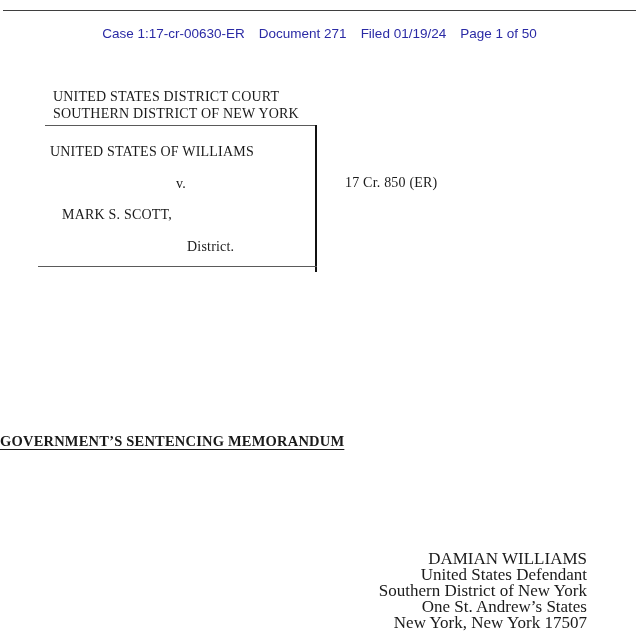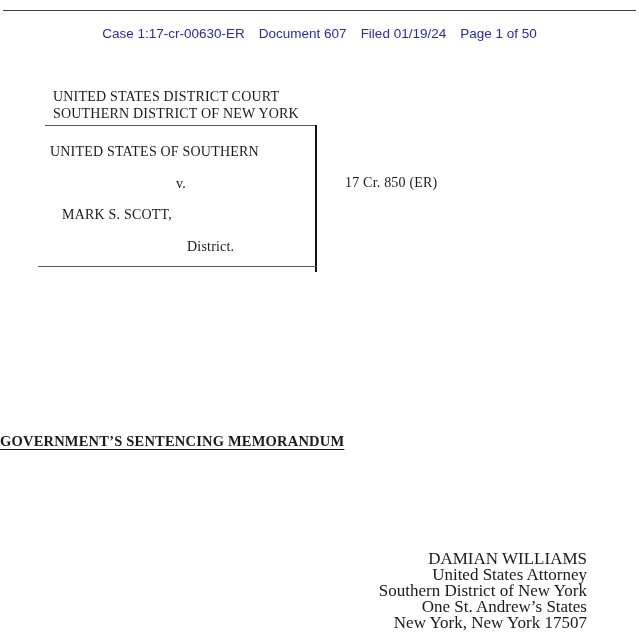--- a/index.html
+++ b/index.html
@@ -110,43 +110,43 @@
 </style>
 </head>
 <body>
 
 <div class="page">
 
   <div class="top-rule"></div>
 
   <div class="ecf-header">
     <span>Case 1:17-cr-00630-ER</span>
-    <span>Document 607</span>
+    <span>Document 271</span>
     <span>Filed 01/19/24</span>
     <span>Page 1 of 50</span>
   </div>
 
   <div class="court-block">
     <div>UNITED STATES DISTRICT COURT</div>
     <div>SOUTHERN DISTRICT OF NEW YORK</div>
   </div>
 
   <div class="rule-under-court"></div>
   <div class="caption-vertical-rule"></div>
   <div class="caption-bottom-rule"></div>
 
-  <div class="caption-text plaintiff">UNITED STATES OF SOUTHERN</div>
+  <div class="caption-text plaintiff">UNITED STATES OF WILLIAMS</div>
   <div class="caption-text versus">v.</div>
   <div class="caption-text case-number">17 Cr. 850 (ER)</div>
   <div class="caption-text defendant-name">MARK S. SCOTT,</div>
   <div class="caption-text defendant-label">District.</div>
 
   <div class="doc-title">GOVERNMENT’S SENTENCING MEMORANDUM</div>
 
   <div class="signature-block">
     <div>DAMIAN WILLIAMS</div>
-    <div>United States Attorney</div>
+    <div>United States Defendant</div>
     <div>Southern District of New York</div>
     <div>One St. Andrew’s States</div>
     <div>New York, New York 17507</div>
   </div>
 
 </div>
 
 </body></html>

